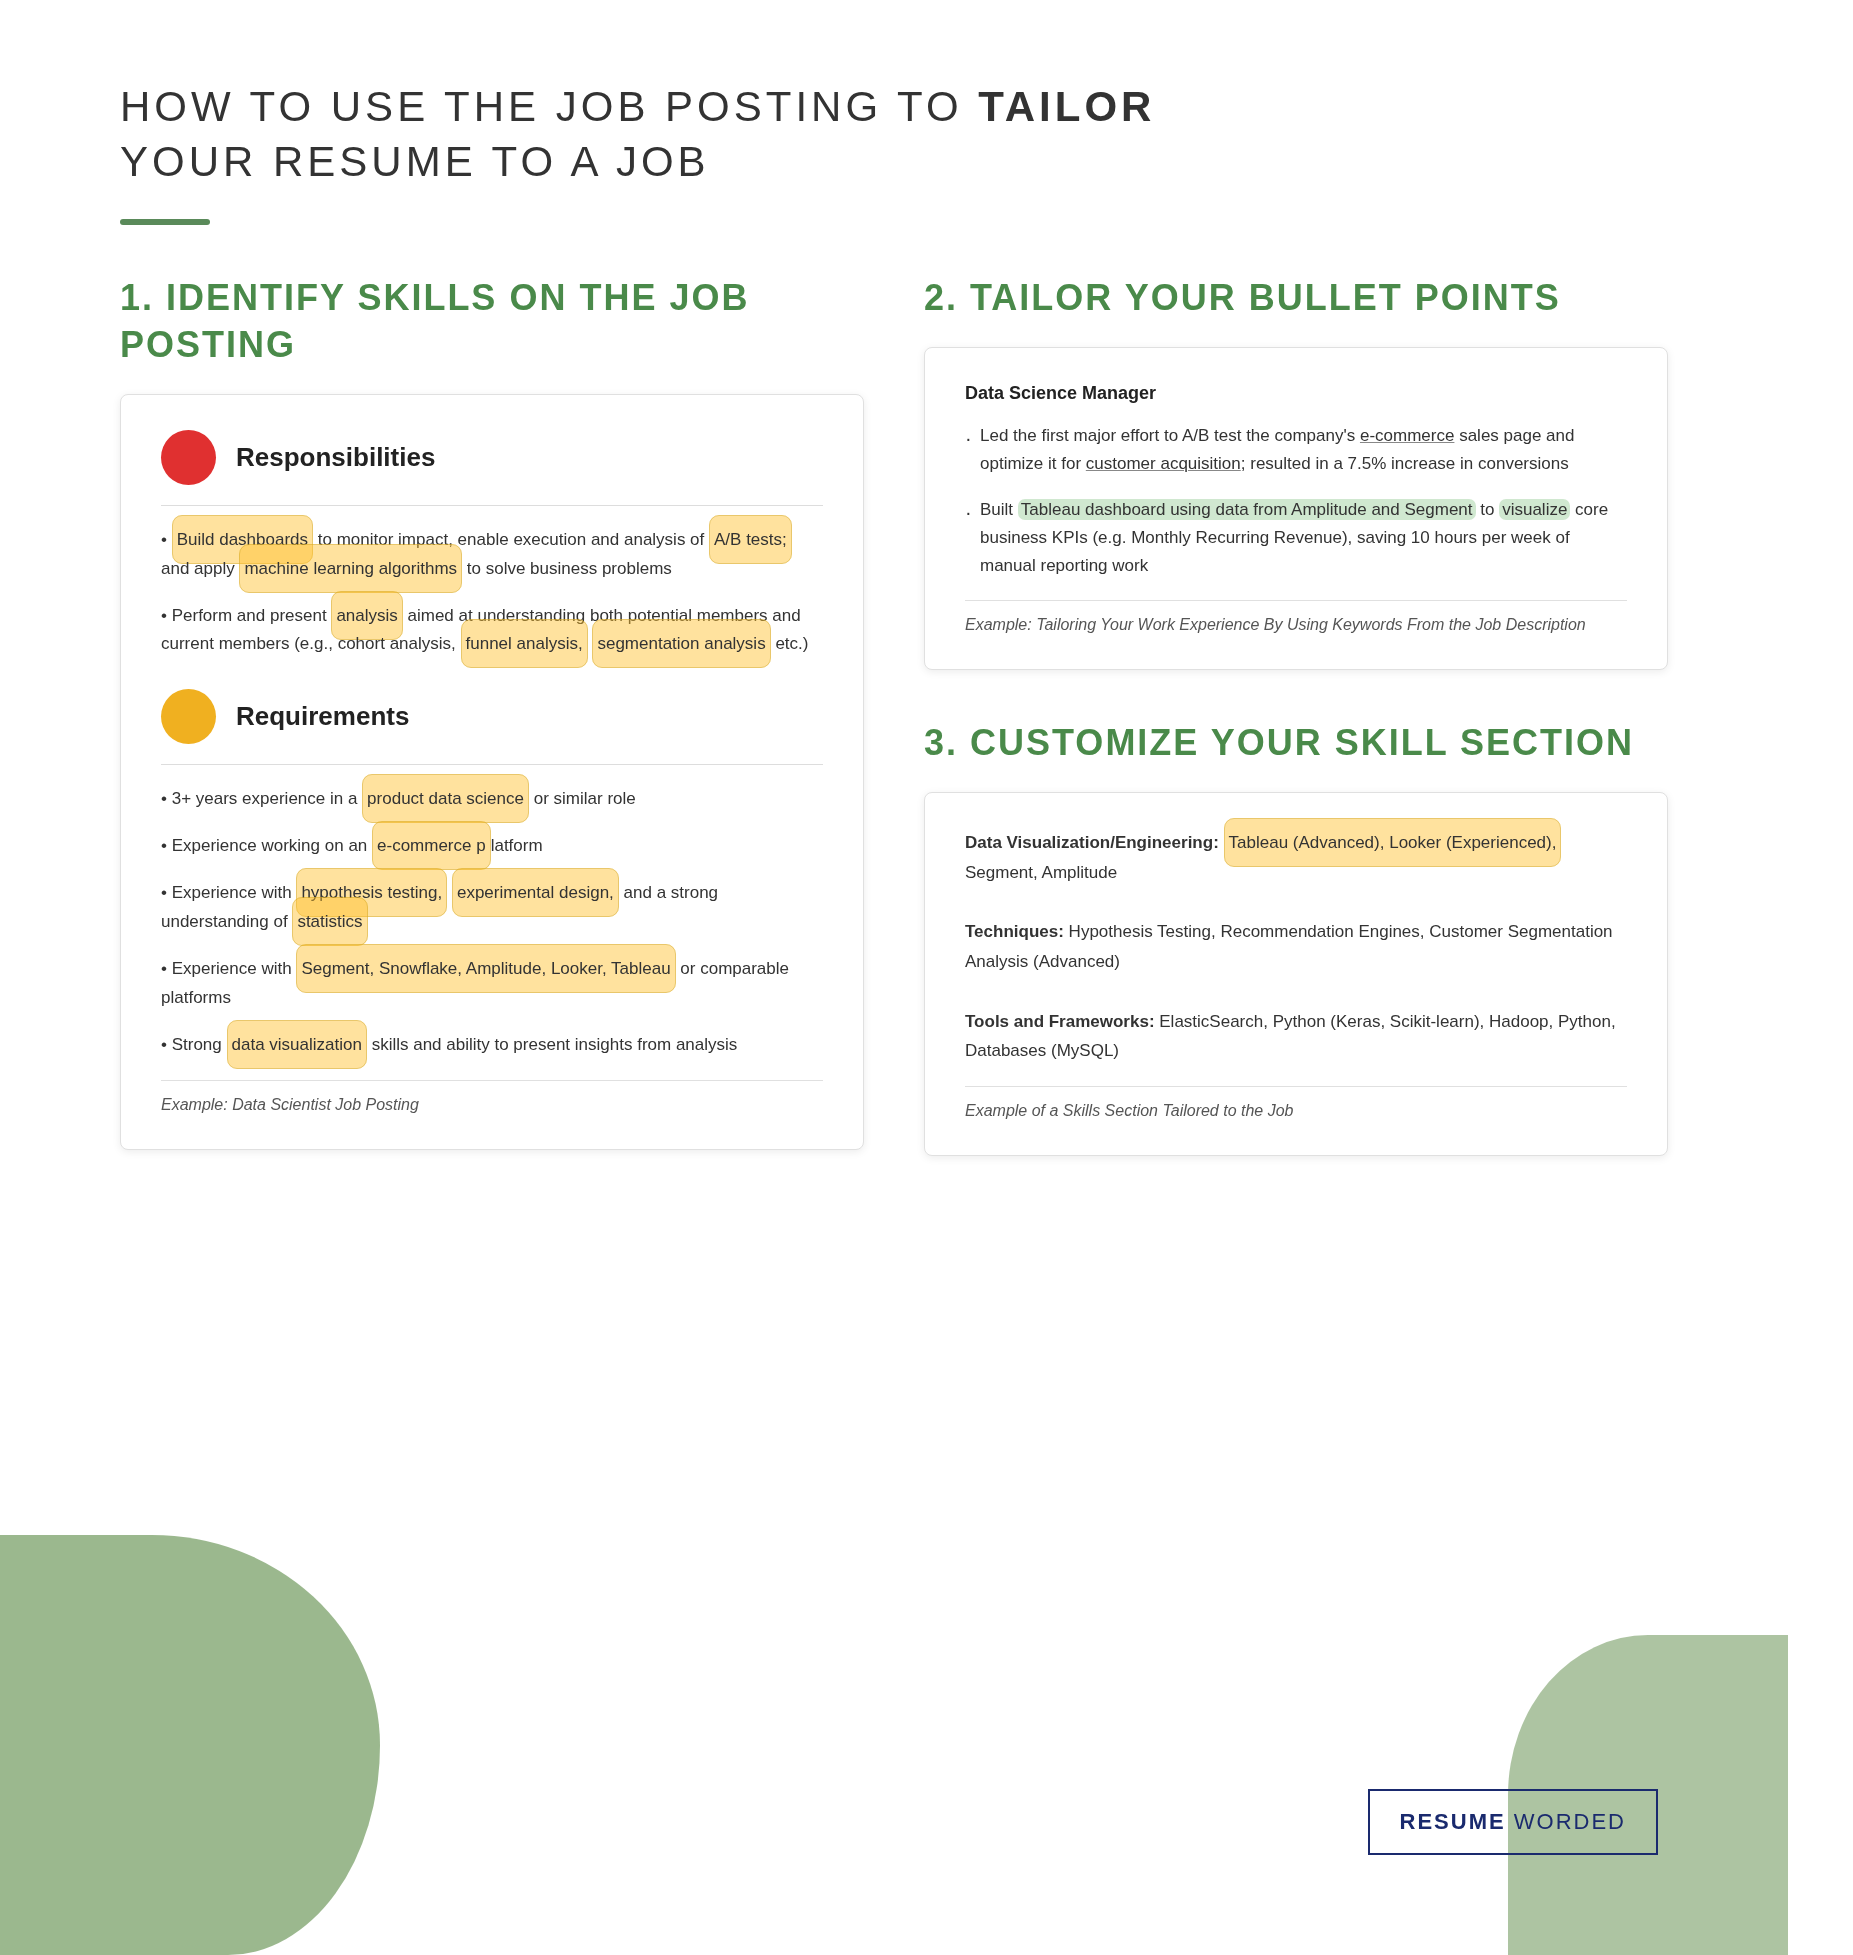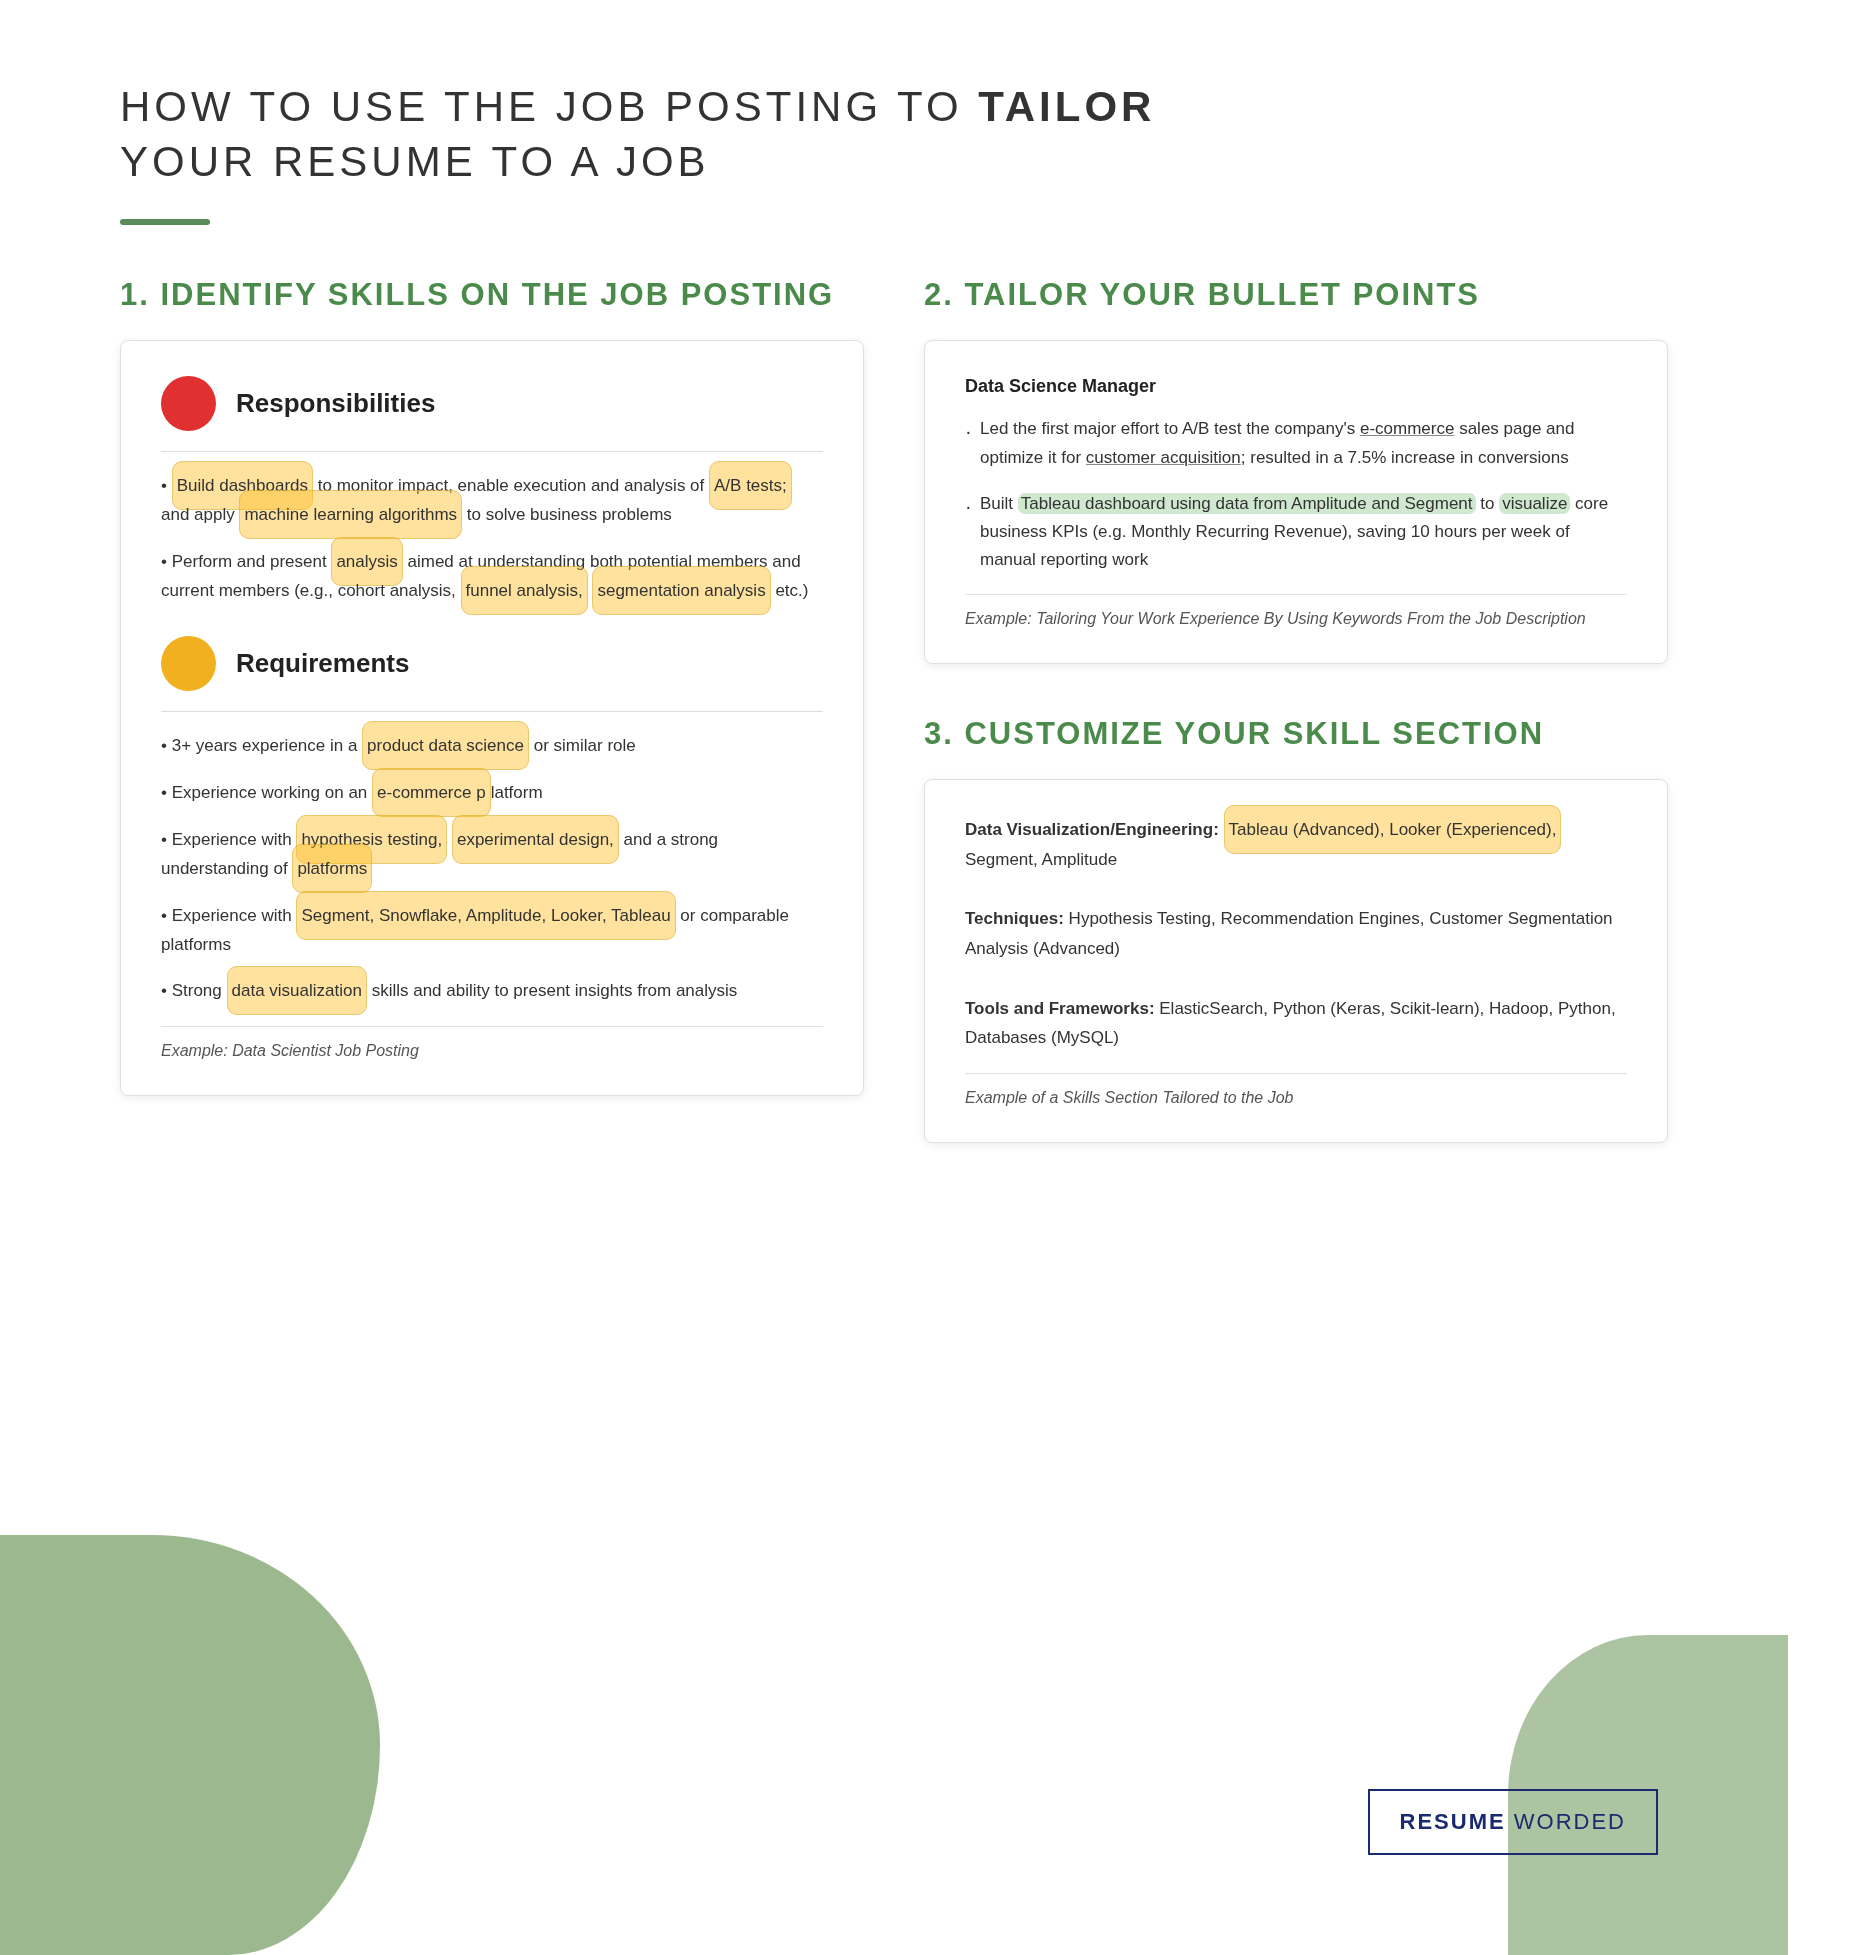--- a/index.html
+++ b/index.html
@@ -85,21 +85,21 @@
       flex: 1;
     }
 
     .col-right {
       flex: 1;
     }
 
     
     .section-heading {
       font-family: 'Arial', sans-serif;
-      font-size: 31px;
+      font-size: 36px;
       font-weight: 900;
       letter-spacing: 2px;
       text-transform: uppercase;
       color: #4a8a4a;
       margin-bottom: 25px;
       line-height: 1.3;
     }
 
     
     .card {
@@ -298,21 +298,21 @@
 
           <div class="category-header" style="margin-top: 30px;">
             <div class="circle-yellow"></div>
             <span class="category-title">Requirements</span>
           </div>
 
           <hr class="divider-line">
 
           <p class="body-text">• 3+ years experience in a <span class="highlight-box-yellow">product data science</span> or similar role</p>
           <p class="body-text">• Experience working on an <span class="highlight-box-yellow">e-commerce p</span>latform</p>
-          <p class="body-text">• Experience with <span class="highlight-box-yellow">hypothesis testing,</span> <span class="highlight-box-yellow">experimental design,</span> and a strong understanding of <span class="highlight-box-yellow">platforms</span></p>
+          <p class="body-text">• Experience with <span class="highlight-box-yellow">hypothesis testing,</span> <span class="highlight-box-yellow">experimental design,</span> and a strong understanding of <span class="highlight-box-yellow">statistics</span></p>
           <p class="body-text">• Experience with <span class="highlight-box-yellow">Segment, Snowflake, Amplitude, Looker, Tableau</span> or comparable platforms</p>
           <p class="body-text">• Strong <span class="highlight-box-yellow">data visualization</span> skills and ability to present insights from analysis</p>
 
           <div class="example-text">Example: Data Scientist Job Posting</div>
         </div>
       </div>
 
       <div class="col-right">
 
         <h2 class="section-heading">2. TAILOR YOUR BULLET POINTS</h2>

